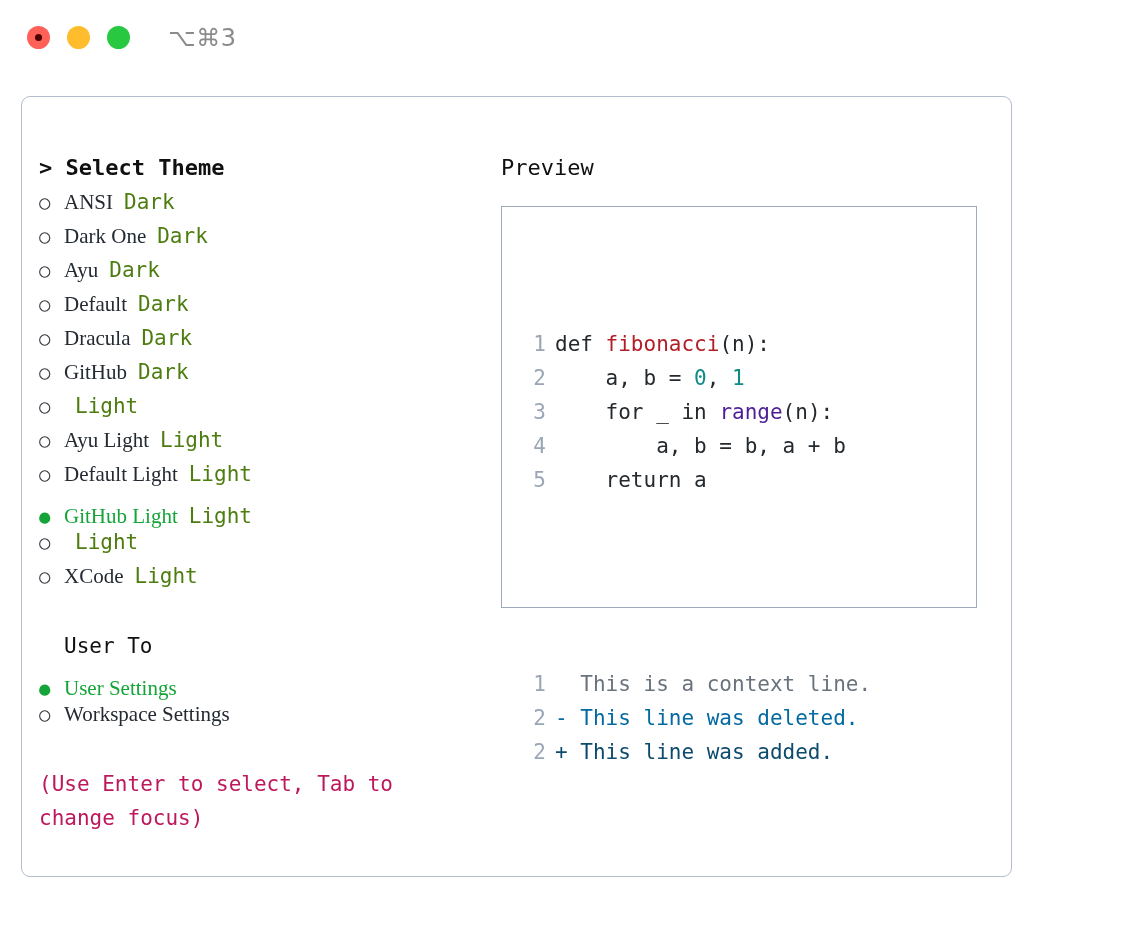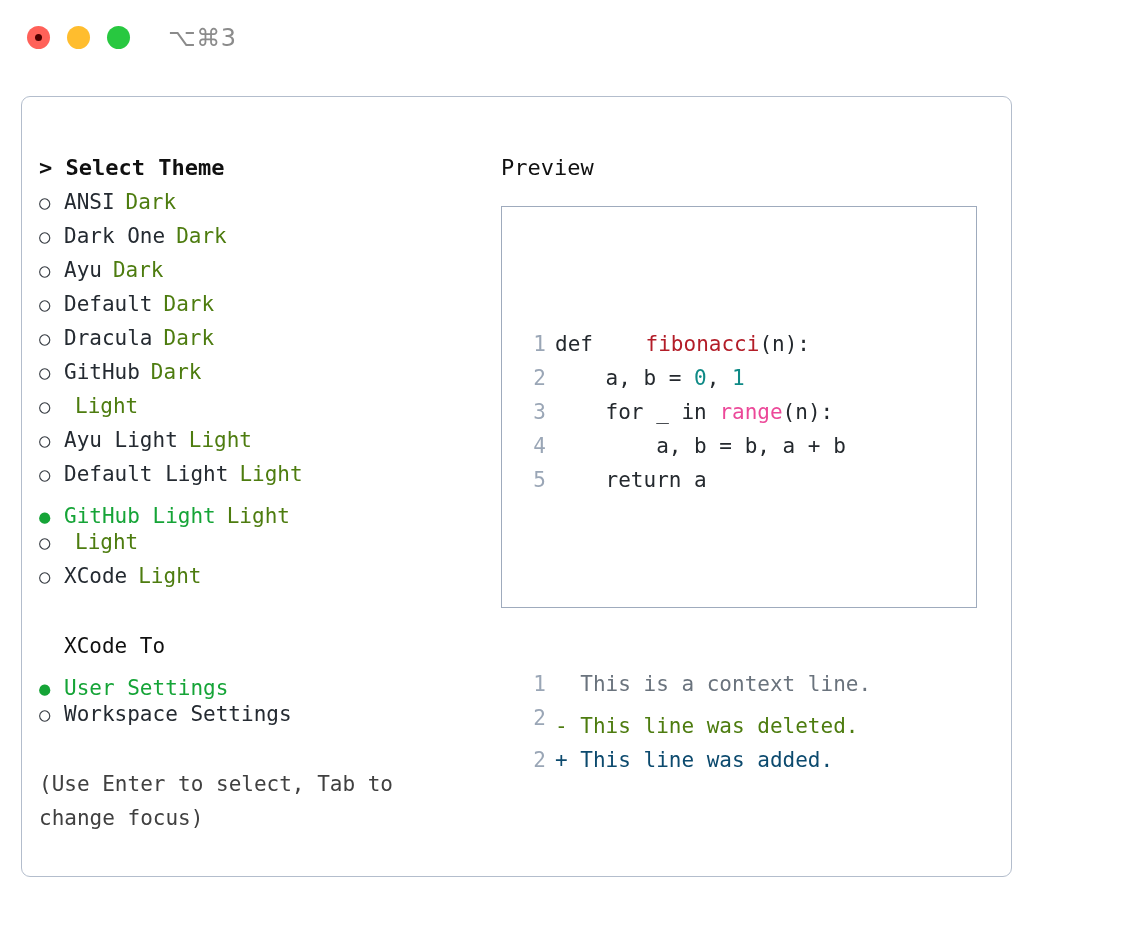--- a/index.html
+++ b/index.html
@@ -110,40 +110,40 @@
     white-space: pre;
   }
   .bullet {
     display: inline-block;
     width: 25px;
     flex: none;
     font-size: 19px;
     color: #3a3f46;
   }
   .bullet.on { color: #15a437; }
-  .opt-label { color: #242a31; }
+  .opt-label { color: #242a31; font-family: Liberation Serif, serif; }
   .opt-label.sel { color: #15a437; margin-top: 8px; }
   .opt-badge {
     color: #4d7c0f;
     margin-left: 11px;
   }
 
   .apply-block { margin-top: 36px; }
   .apply-head {
     font-size: 21px;
     color: #101010;
     line-height: 34px;
     padding-left: 25px;
     white-space: pre;
   }
 
   .hint {
     margin-top: 36px;
     font-size: 21px;
-    color: #404040;
+    color: #be185d;
     line-height: 34px;
     width: 410px;
     white-space: pre-wrap;
   }
 
   
   .right-col {
     position: absolute;
     left: 479px;
     top: 54px;
@@ -176,28 +176,28 @@
   .code-line { display: flex; white-space: pre; }
   .ln {
     display: inline-block;
     width: 26px;
     text-align: right;
     color: #9aa6b6;
     flex: none;
   }
   .ctext { padding-left: 9px; }
   .tok-plain { color: #24292e; }
-  .tok-fn    { color: #b31d28; margin-left: 40px; }
+  .tok-fn    { color: #b31d28; }
   .tok-num   { color: #0f8a86; }
-  .tok-call  { color: #ec4899; }
+  .tok-call  { color: #4c1d95; }
 
   .blank-line { height: 34px; }
 
   .diff-ctx { color: #6a737d; }
-  .diff-del { color: #4d7c0f; margin-top: 8px; }
+  .diff-del { color: #0369a1; }
   .diff-add { color: #0c4a6e; }
 </style>
 </head>
 <body>
 
 <div class="window">
 
   <div class="titlebar">
     <div class="lights">
       <span class="light light-close"></span>
@@ -222,21 +222,21 @@
           <div class="opt-row"><span class="bullet">○</span><span class="opt-label">GitHub</span><span class="opt-badge">Dark</span></div>
           <div class="opt-row"><span class="bullet">○</span><span class="opt-badge">Light</span></div>
           <div class="opt-row"><span class="bullet">○</span><span class="opt-label">Ayu Light</span><span class="opt-badge">Light</span></div>
           <div class="opt-row"><span class="bullet">○</span><span class="opt-label">Default Light</span><span class="opt-badge">Light</span></div>
           <div class="opt-row"><span class="bullet on">●</span><span class="opt-label sel">GitHub Light</span><span class="opt-badge">Light</span></div>
           <div class="opt-row"><span class="bullet">○</span><span class="opt-badge">Light</span></div>
           <div class="opt-row"><span class="bullet">○</span><span class="opt-label">XCode</span><span class="opt-badge">Light</span></div>
         </div>
 
       <div class="apply-block">
-        <div class="apply-head">XCode To</div>
+        <div class="apply-head">User To</div>
         <div id="apply-list">
             <div class="opt-row"><span class="bullet on">●</span><span class="opt-label sel">User Settings</span></div>
             <div class="opt-row"><span class="bullet">○</span><span class="opt-label">Workspace Settings</span></div>
           </div>
       </div>
 
       <div class="hint">(Use Enter to select, Tab to change focus)</div>
     </div>
 
     <div class="right-col">

